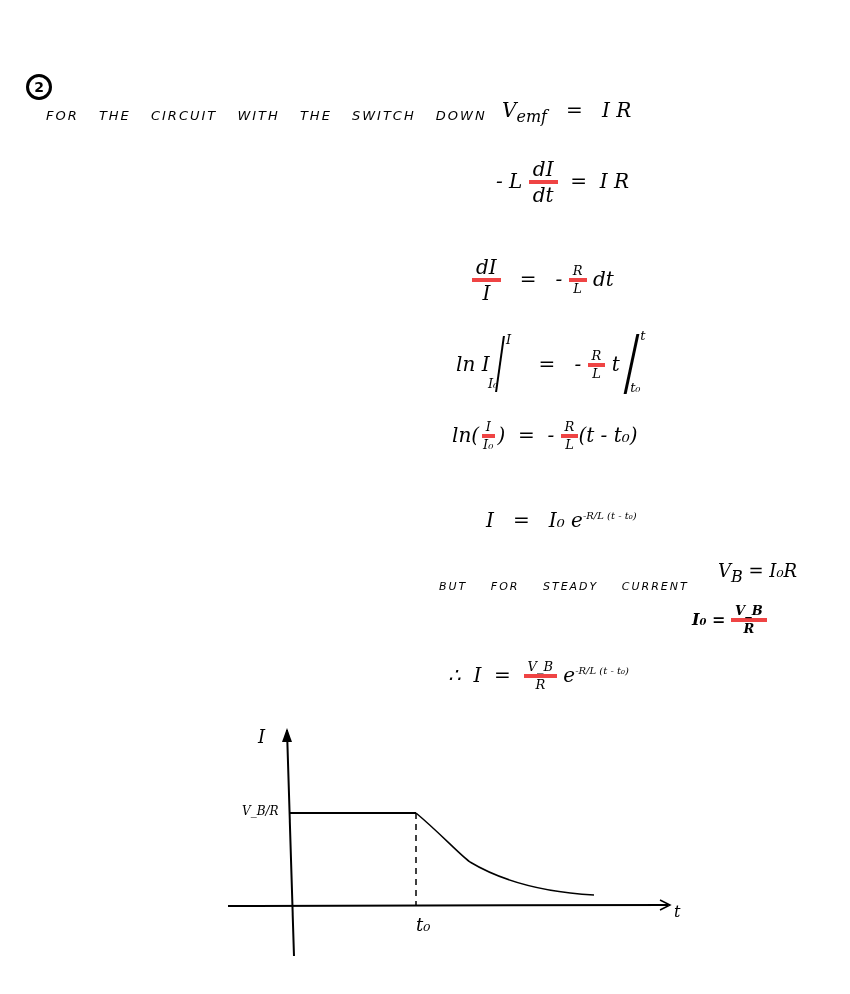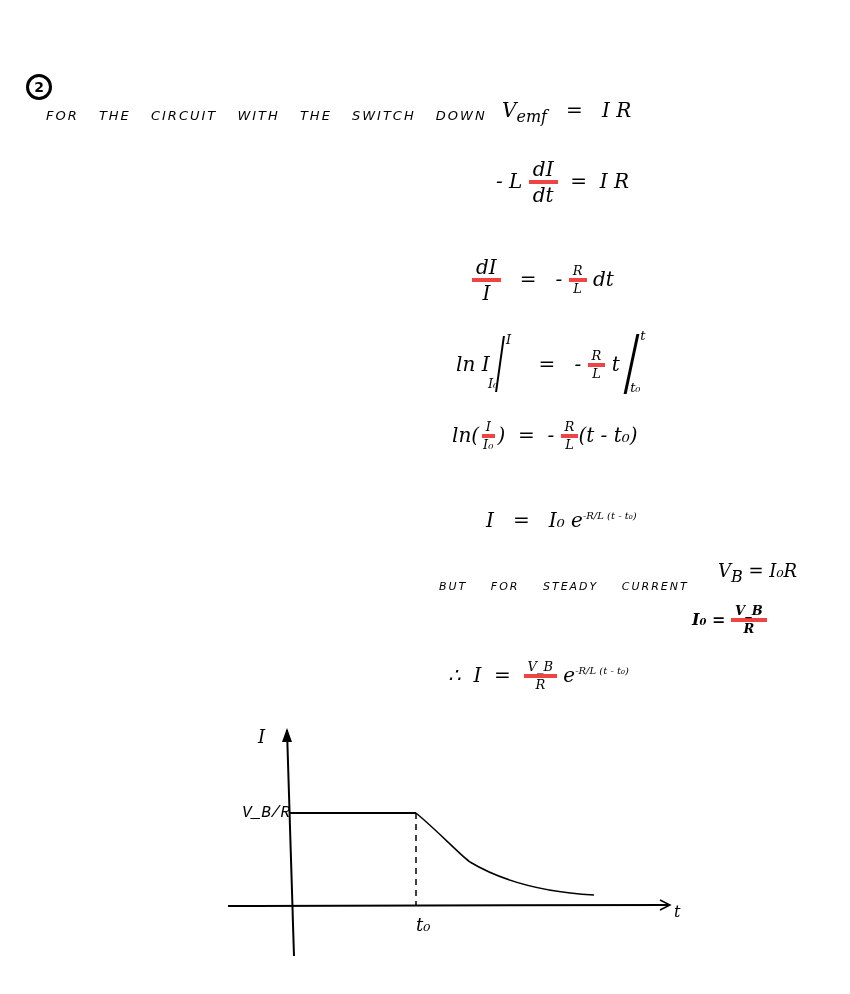--- a/index.html
+++ b/index.html
@@ -129,14 +129,14 @@
   <polyline points="660,900 670,905 660,910" fill="none" stroke="#000" stroke-width="1.5"></polyline>
 
   <line x1="289" y1="813" x2="416" y2="813" stroke="#000" stroke-width="2"></line>
 
   <line x1="416" y1="813" x2="416" y2="905" stroke="#000" stroke-width="1.5" stroke-dasharray="6,5"></line>
 
   <path d="M416,813 C440,833 460,855 470,862 C500,880 540,892 594,895" fill="none" stroke="#000" stroke-width="1.5"></path>
 </svg>
 <div class="abs hand" style="left:258px; top:726px; font-size:18px;">I</div>
 <div class="abs hand" style="left:674px; top:902px; font-size:16px;">t</div>
-<div class="abs hand" style="left:242px; top:804px; font-size:16px;font-family:Liberation Mono, monospace;">V_B/R</div>
+<div class="abs hand" style="left:242px; top:804px; font-size:12px;">V_B/R</div>
 <div class="abs hand" style="left:416px; top:914px; font-size:18px;">t₀</div>
 
 </body></html>

